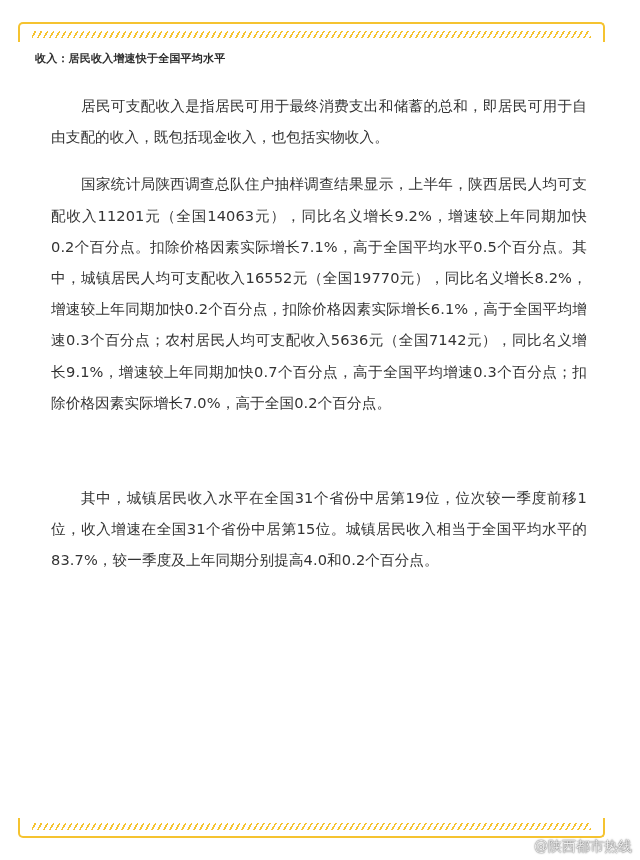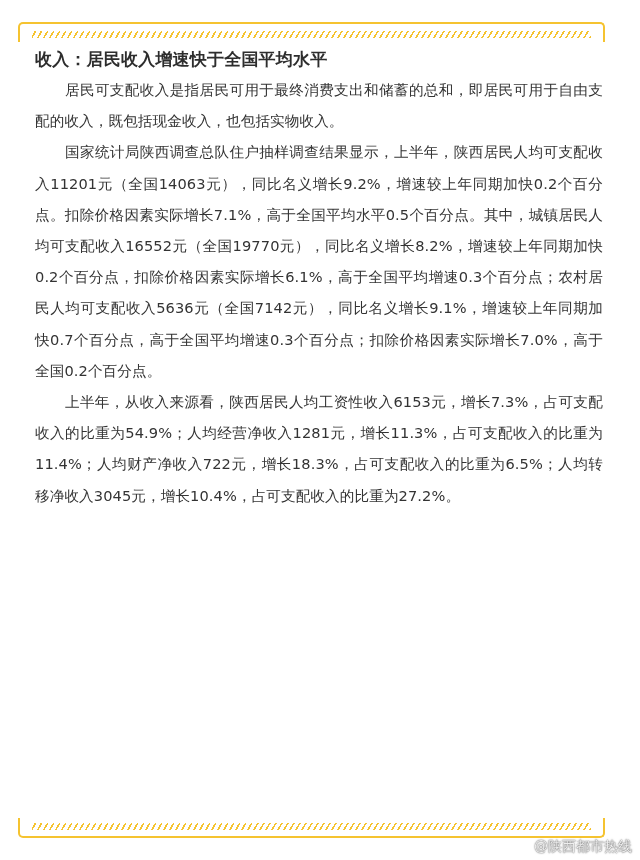--- a/index.html
+++ b/index.html
@@ -57,31 +57,31 @@
   .stripes.top { top: 9px; }
   .stripes.bottom { bottom: 8px; }
 
   .content {
     position: absolute;
     left: 35px;
     top: 44px;
     width: 568px;
   }
   .heading {
-    font-size: 17px;
+    font-size: 11px;
     font-weight: bold;
     color: #2d2d2d;
     line-height: 30px;
     margin: 0;
     letter-spacing: 0.2px;
   }
   .para {
     font-size: 14.6px;
     line-height: 31.2px;
-    margin: 0;
+    margin: 16px;
     text-indent: 30px;
     color: #333333;
     letter-spacing: 0.1px;
     text-align: justify;
   }
   .section-gap { height: 32px; }
 
   .watermark {
     position: absolute;
     right: 8px;
@@ -107,26 +107,26 @@
   <div class="stripes top"></div>
   <div class="frame-bottom"></div>
   <div class="stripes bottom"></div>
 </div>
 
 <div class="content">
   <section>
     <h2 class="heading">收入：居民收入增速快于全国平均水平</h2>
     <p class="para">居民可支配收入是指居民可用于最终消费支出和储蓄的总和，即居民可用于自由支配的收入，既包括现金收入，也包括实物收入。</p>
     <p class="para">国家统计局陕西调查总队住户抽样调查结果显示，上半年，陕西居民人均可支配收入11201元（全国14063元），同比名义增长9.2%，增速较上年同期加快0.2个百分点。扣除价格因素实际增长7.1%，高于全国平均水平0.5个百分点。其中，城镇居民人均可支配收入16552元（全国19770元），同比名义增长8.2%，增速较上年同期加快0.2个百分点，扣除价格因素实际增长6.1%，高于全国平均增速0.3个百分点；农村居民人均可支配收入5636元（全国7142元），同比名义增长9.1%，增速较上年同期加快0.7个百分点，高于全国平均增速0.3个百分点；扣除价格因素实际增长7.0%，高于全国0.2个百分点。</p>
-    <p class="para">上半年，从收入来源看，陕西居民人均工资性收入6153元，增长7.3%，占可支配收入的比重为54.9%；人均经营净收入1281元，增长11.3%，占可支配收入的比重为11.4%；人均财产净收入722元，增长18.3%，占可支配收入的比重为6.5%；人均转移净收入3045元，增长10.4%，占可支配收入的比重为27.2%。</p>
   </section>
 
   <div class="section-gap"></div>
 
   <section>
+    <p class="para">其中，城镇居民收入水平在全国31个省份中居第19位，位次较一季度前移1位，收入增速在全国31个省份中居第15位。城镇居民收入相当于全国平均水平的83.7%，较一季度及上年同期分别提高4.0和0.2个百分点。</p>
   </section>
 </div>
 
 <div class="watermark">
   <span class="weibo-icon">
     <svg width="22" height="18" viewBox="0 0 22 18">
       <ellipse cx="9" cy="11" rx="8" ry="5.5" fill="none" stroke="#ffffff" stroke-width="1.6"></ellipse>
       <ellipse cx="8" cy="11.5" rx="3" ry="2.2" fill="none" stroke="#ffffff" stroke-width="1.2"></ellipse>
       <path d="M14 3 Q19 2 19.5 7" fill="none" stroke="#ffffff" stroke-width="1.4"></path>
       <path d="M14 5.5 Q17 5 17.2 7.5" fill="none" stroke="#ffffff" stroke-width="1.2"></path>

